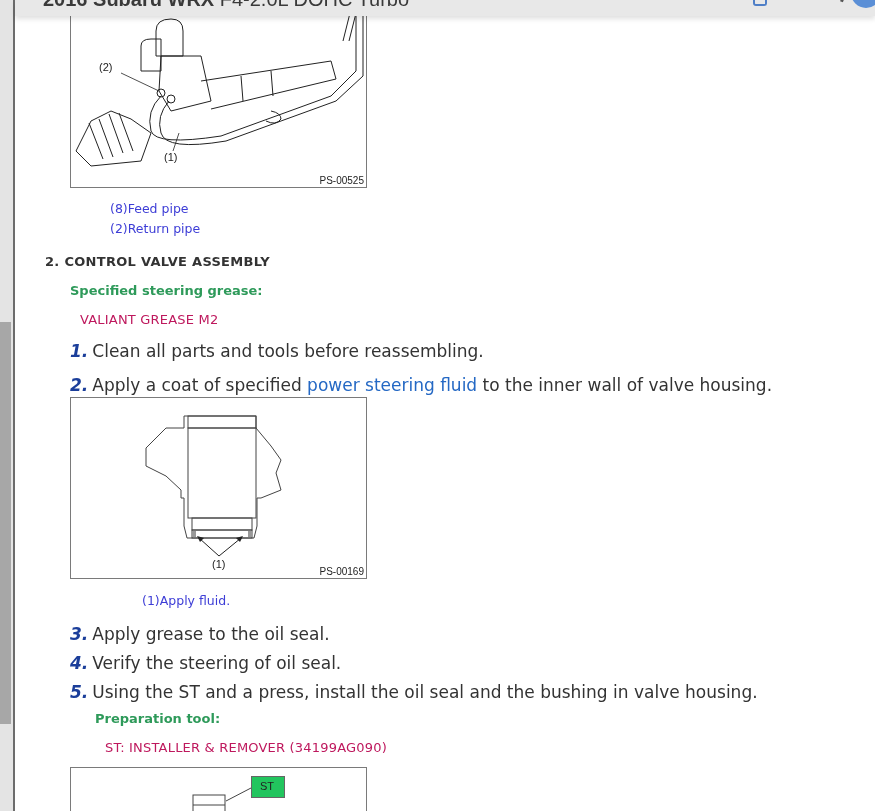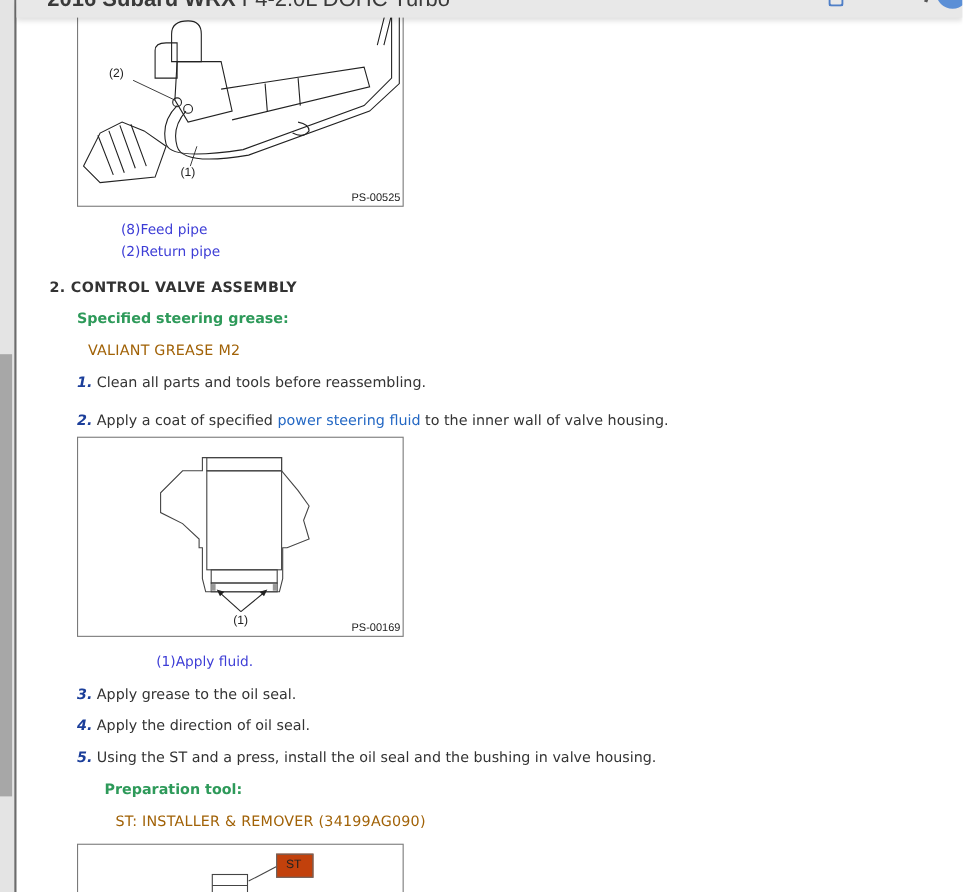--- a/index.html
+++ b/index.html
@@ -14,22 +14,22 @@
   .hdr-icon-comment { position:absolute; left:738px; top:-6px; width:10px; height:10px; border:2px solid #4f7fc7; border-top:none; border-radius:0 0 3px 3px; }
   .hdr-icon-small { position:absolute; left:826px; top:-4px; width:3px; height:6px; background:#555; transform:rotate(20deg); }
   .avatar { position:absolute; left:836px; top:-22px; width:30px; height:30px; border-radius:50%; background:#5b8fd6; }
   .content { position:absolute; left:15px; top:0; width:860px; height:811px; }
   .figure { position:absolute; border:1px solid #7a7a7a; background:#fff; }
   .fig-id { position:absolute; right:2px; bottom:1px; font-family:"Liberation Sans", sans-serif; font-size:10px; color:#222; }
   .fig-label { position:absolute; font-family:"Liberation Sans", sans-serif; font-size:11px; color:#222; }
   .legend { position:absolute; font-size:12.5px; color:#3d3dd6; font-family:"DejaVu Sans", sans-serif; }
   .section-title { position:absolute; font-weight:bold; font-size:13px; color:#333; letter-spacing:0.3px; }
   .green-bold { position:absolute; font-weight:bold; font-size:13px; color:#2e9a5a; }
-  .green { position:absolute; font-size:13px; color:#a16207; letter-spacing:0.2px; }
-  .step { position:absolute; font-size:13px; color:#333; white-space:nowrap; }
+  .green { position:absolute; font-size:13px; color:#be185d; letter-spacing:0.2px; }
+  .step { position:absolute; font-size:17px; color:#333; white-space:nowrap; }
   .step-num { font-weight:bold; font-style:italic; color:#1b3e9a; margin-right:4px; }
   .link { color:#2468c4; }
   svg { display:block; }
 </style>
 </head>
 <body>
 
 <div class="left-rail"></div>
 <div class="left-thumb"></div>
 <div class="left-line"></div>
@@ -101,31 +101,31 @@
     <div class="fig-label" style="left:141px; top:160px;">(1)</div>
     <div class="fig-id">PS-00169</div>
   </div>
 
   <div class="legend" style="left:95px; top:593px;margin-left:32px;">(1)Apply fluid.</div>
 
   <div class="step" style="left:55px; top:624px;">
     <span class="step-num">3.</span><span>Apply grease to the oil seal.</span>
   </div>
   <div class="step" style="left:55px; top:653px;">
-    <span class="step-num">4.</span><span>Apply the direction of oil seal.</span>
+    <span class="step-num">4.</span><span>Verify the steering of oil seal.</span>
   </div>
   <div class="step" style="left:55px; top:682px;">
     <span class="step-num">5.</span><span>Using the ST and a press, install the oil seal and the bushing in valve housing.</span>
   </div>
 
   <div class="green-bold" style="left:80px; top:711px;text-align:center;">Preparation tool:</div>
   <div class="green" style="left:90px; top:740px;">ST: INSTALLER &amp; REMOVER (34199AG090)</div>
 
   <div class="figure" style="left:55px; top:767px; width:295px; height:60px;">
-    <div style="position:absolute; left:180px; top:8px; width:32px; height:20px; border:1px solid #666; background:#c2410c;">
+    <div style="position:absolute; left:180px; top:8px; width:32px; height:20px; border:1px solid #666; background:#22c55e;">
       <span class="fig-label" style="position:absolute; left:8px; top:3px;">ST</span>
     </div>
     <svg width="295" height="60" viewBox="0 0 295 60" style="position:absolute; left:0; top:0;">
       <line x1="180" y1="20" x2="155" y2="33" stroke="#444"></line>
       <rect x="122" y="27" width="32" height="40" fill="none" stroke="#444"></rect>
       <line x1="122" y1="37" x2="154" y2="37" stroke="#444"></line>
     </svg>
   </div>
 </div>
 

